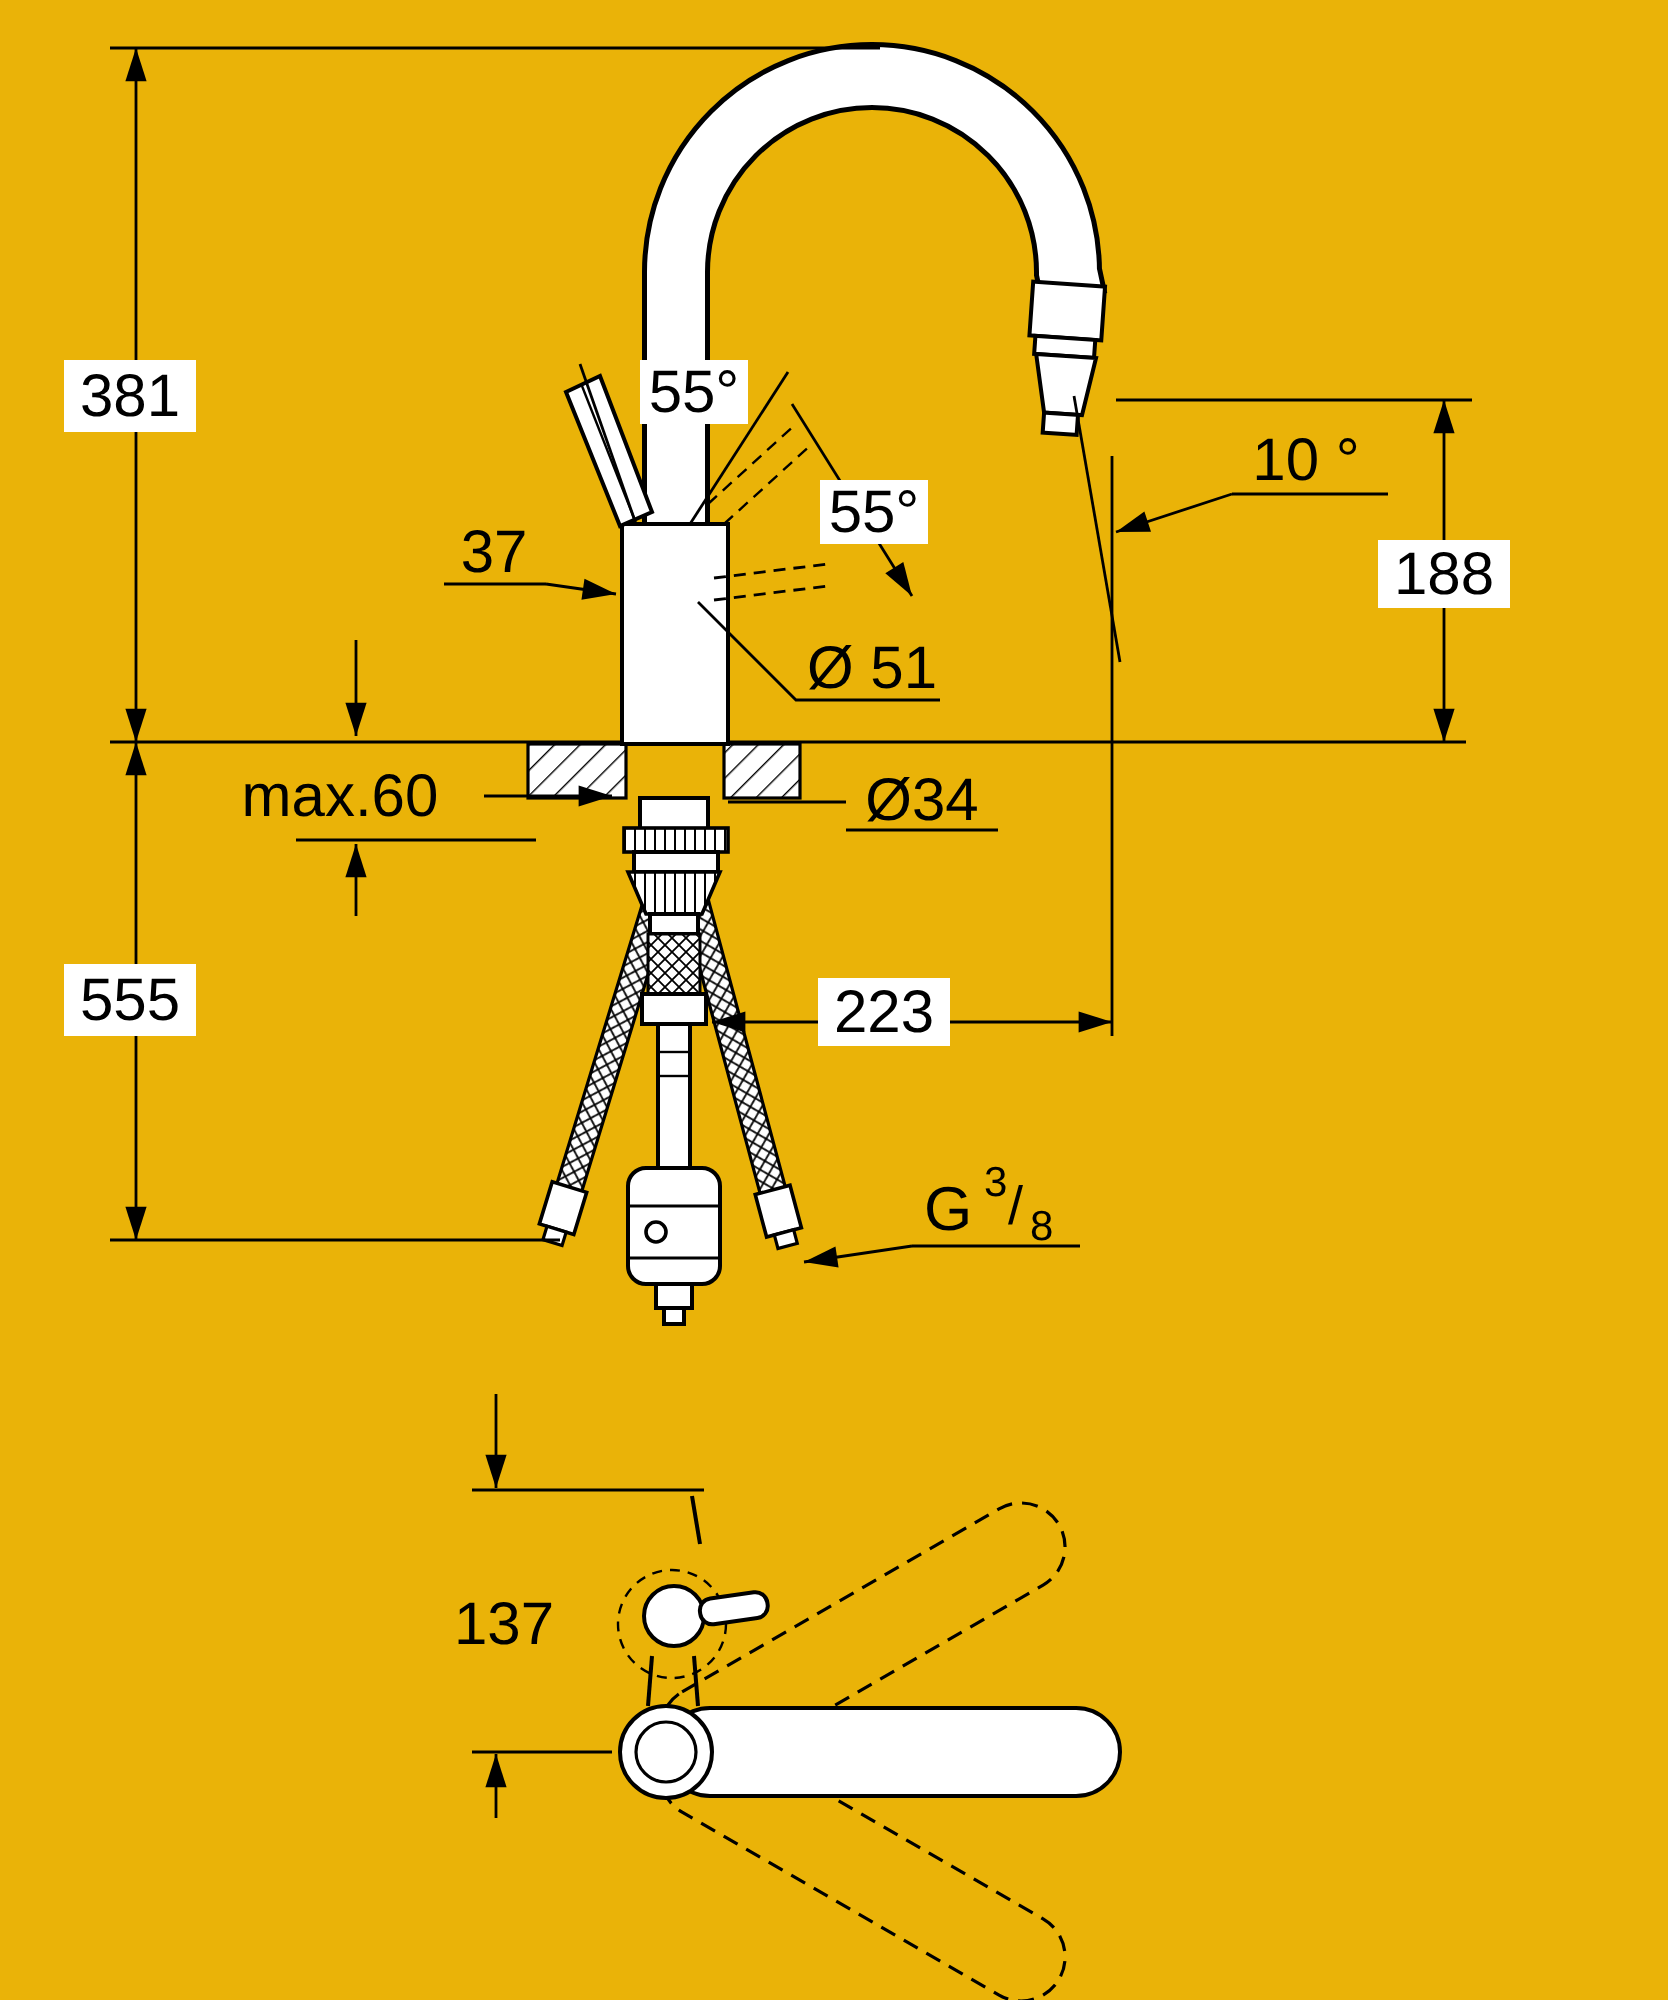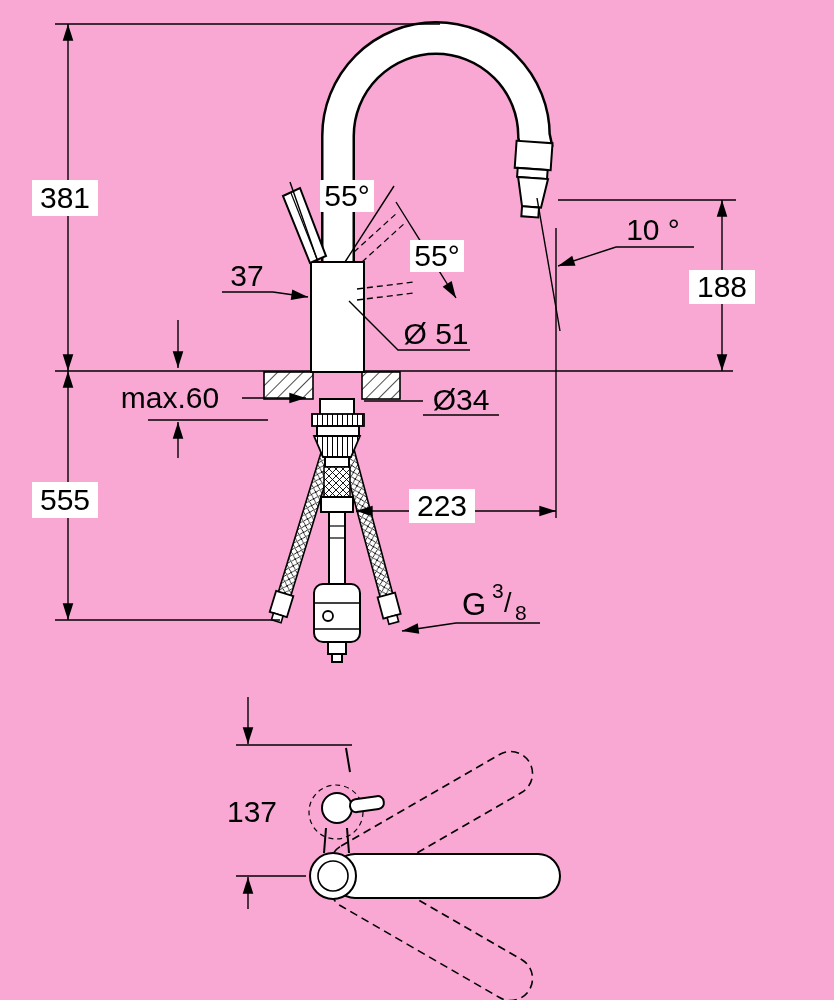--- a/index.html
+++ b/index.html
@@ -1,16 +1,16 @@
 <!DOCTYPE html>
 <html><head>
 <meta charset="utf-8">
 <style>
   html,body{margin:0;padding:0;background:#fff;}
-  .stage{position:relative;width:834px;height:1000px;background:#f9a8d4;overflow:hidden;}
+  .stage{position:relative;width:834px;height:1000px;background:#eab308;overflow:hidden;}
   svg{display:block;}
   .dl{stroke:#000;stroke-width:1.4;fill:none;}
   .thin{stroke:#000;stroke-width:1.2;fill:none;}
   .thick{stroke:#000;stroke-width:2;fill:#fff;}
   .lbl{font-family:"Liberation Sans",sans-serif;font-size:30px;fill:#000;text-anchor:middle;}
   .lblL{font-family:"Liberation Sans",sans-serif;fill:#000;text-anchor:start;}
   .bg{fill:#fff;stroke:none;}
 </style>
 </head>
 <body>

